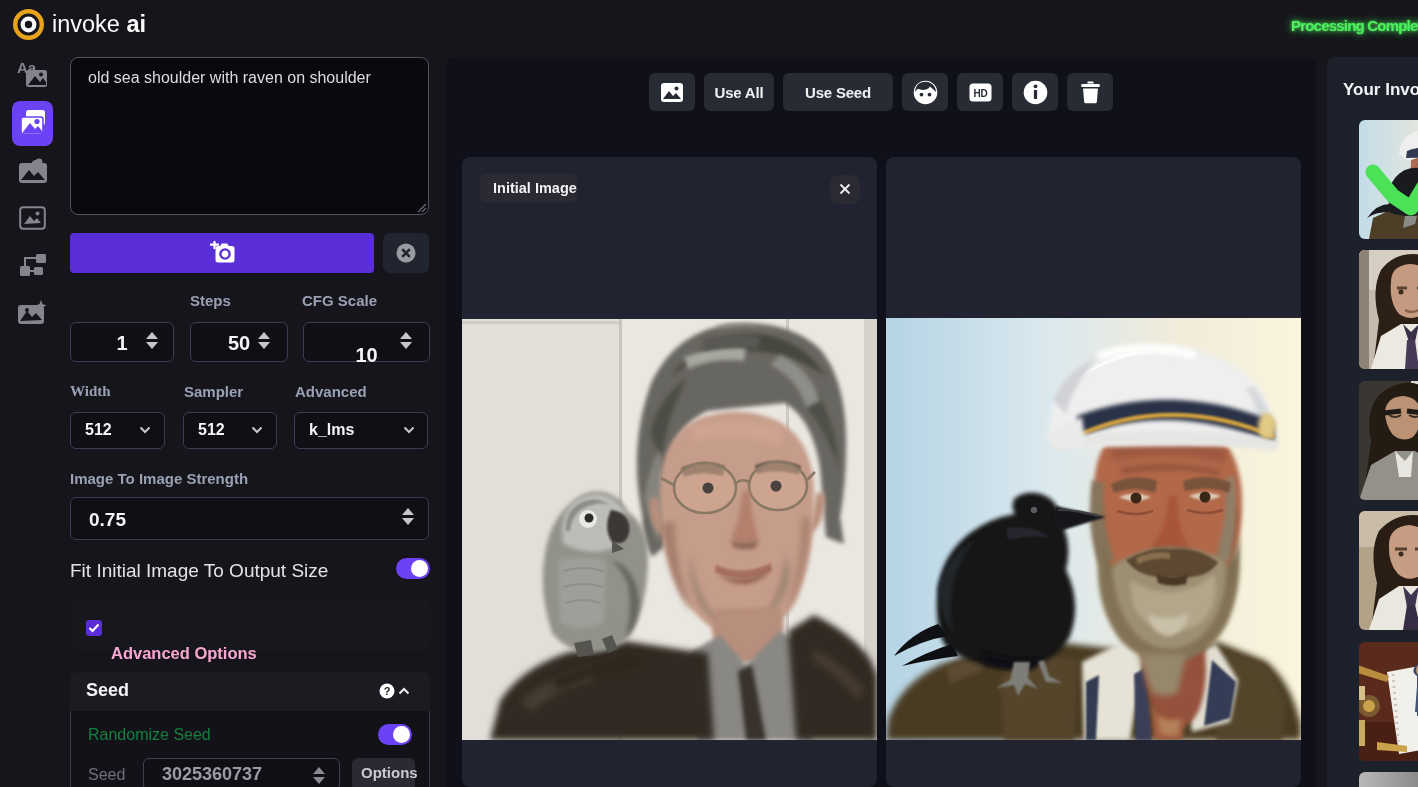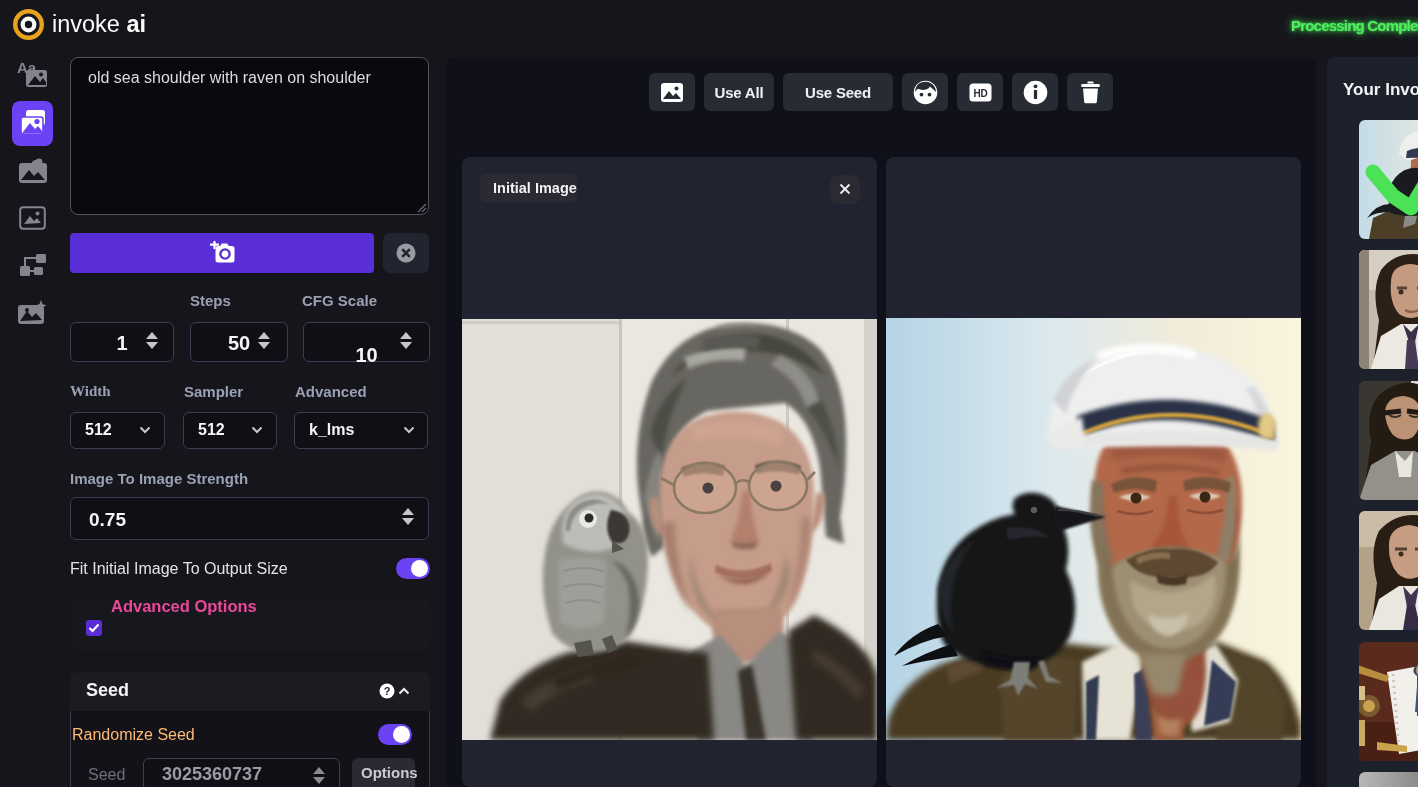--- a/index.html
+++ b/index.html
@@ -126,40 +126,40 @@
     <path d="M1.5 1.5 L6 6 L10.5 1.5" stroke="#c6c6cc" stroke-width="2" fill="none"></path>
   </svg>
 <div class="lbl" style="left:70px;top:470px;">Image To Image Strength</div>
 <div class="inp" style="left:70px;top:497px;width:359px;height:43px;">
     <div style="position:absolute;left:18px;top:11px;font-size:19px;font-weight:bold;color:#f5f5f7;">0.75</div>
   </div>
 <div class="spin" style="left:402px;top:508px;">
     <div class="tu"></div>
     <div class="td"></div>
   </div>
-<div class="abs" style="left:70px;top:560px;font-size:16px;color:#e2e3e7;">Fit Initial Image To Output Size</div>
+<div class="abs" style="left:70px;top:560px;font-size:19px;color:#e2e3e7;">Fit Initial Image To Output Size</div>
 <div class="toggle" style="left:396px;top:558px;"></div>
 <div class="abs" style="left:70px;top:599px;width:360px;height:52px;background:#17171e;border-radius:8px;"></div>
 <div class="abs" style="left:86px;top:620px;width:16px;height:16px;background:#5a2ed6;border-radius:3px;"></div>
 <svg class="abs" style="left:88px;top:623px" width="12" height="10" viewBox="0 0 12 10">
     <path d="M1.5 5 L4.5 8 L10.5 1.5" stroke="#fff" stroke-width="2.2" fill="none"></path>
   </svg>
-<div class="abs" style="left:111px;top:597px;font-size:16.5px;font-weight:bold;color:#ec4899;">Advanced Options</div>
+<div class="abs" style="left:111px;top:644px;font-size:16.5px;font-weight:bold;color:#f9a8d4;">Advanced Options</div>
 
 <div class="abs" style="left:70px;top:672px;width:360px;height:39px;background:#1c1b22;border-radius:8px 8px 0 0;"></div>
 <div class="abs" style="left:86px;top:680px;font-size:18px;font-weight:bold;color:#f4f4f6;">Seed</div>
 <svg class="abs" style="left:379px;top:683px" width="16" height="16" viewBox="0 0 16 16">
  <circle cx="8" cy="8" r="7.5" fill="#fff"></circle>
  <text x="8" y="12" font-size="11" font-weight="bold" fill="#1c1b22" text-anchor="middle">?</text>
 </svg>
 <svg class="abs" style="left:398px;top:687px" width="12" height="8" viewBox="0 0 12 8">
     <path d="M1.5 6.5 L6 2 L10.5 6.5" stroke="#eee" stroke-width="2" fill="none"></path>
   </svg>
 <div class="abs" style="left:70px;top:711px;width:360px;height:76px;background:#131219;border-left:1px solid #3c3b45;border-right:1px solid #3c3b45;"></div>
-<div class="abs" style="left:72px;top:726px;font-size:16px;color:#fdba74;">Randomize Seed</div>
+<div class="abs" style="left:88px;top:726px;font-size:16px;color:#15803d;">Randomize Seed</div>
 <div class="toggle" style="left:378px;top:724px;"></div>
 <div class="abs" style="left:88px;top:766px;font-size:16px;color:#6f6f78;">Seed</div>
 <div class="abs" style="left:143px;top:758px;width:197px;height:33px;background:#0f0f15;border:1px solid #413f52;border-radius:6px;"></div>
 <div class="abs" style="left:162px;top:764px;font-size:18px;font-weight:bold;color:#9b9ba3;">3025360737</div>
 <div class="spin" style="left:313px;top:767px;">
     <div class="tu" style="border-bottom-color:#8a8a92;"></div>
     <div class="td" style="border-top-color:#8a8a92;"></div>
   </div>
 <div class="abs" style="left:352px;top:758px;width:63px;height:33px;background:#2b2a33;border-radius:6px;"></div>
 <div class="abs" style="left:361px;top:764px;font-size:15px;font-weight:bold;color:#c9c9d0;">Options</div>

